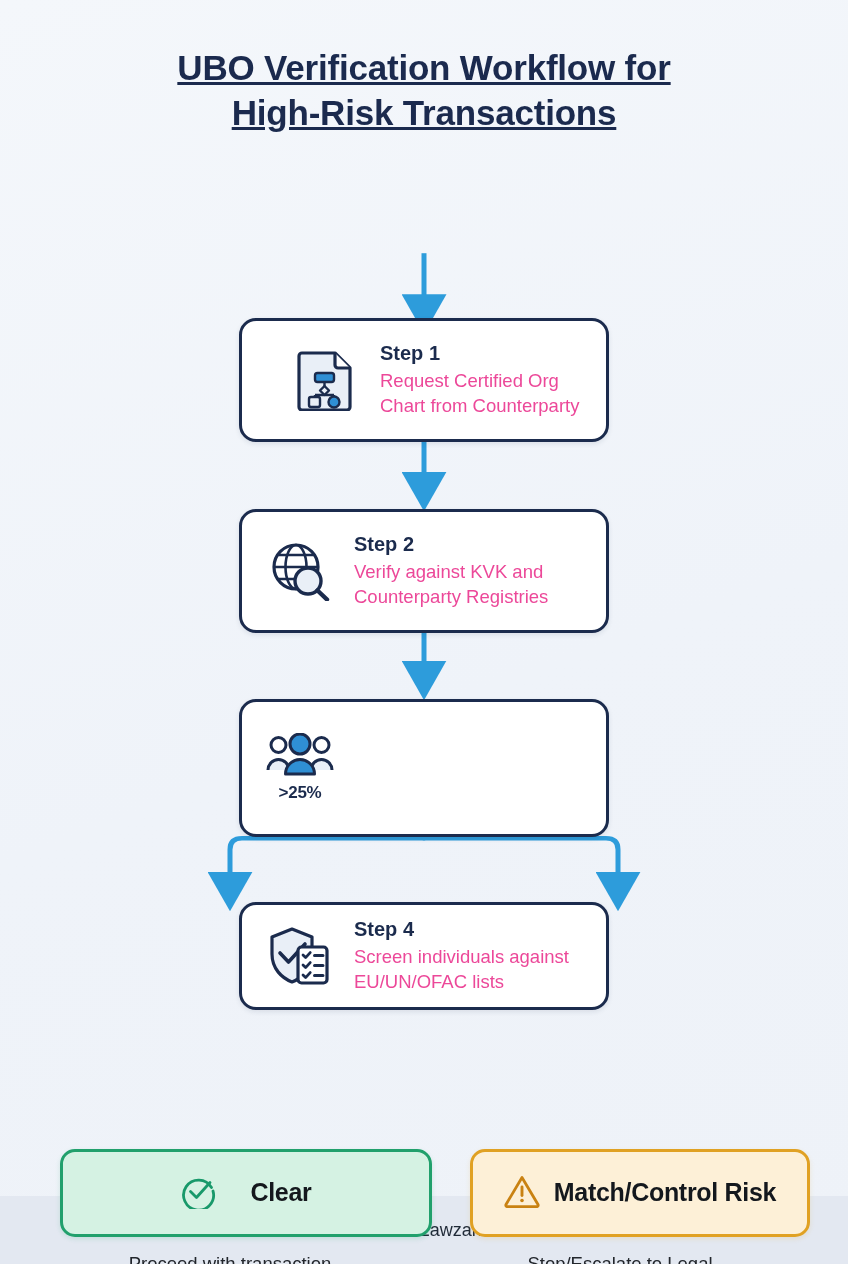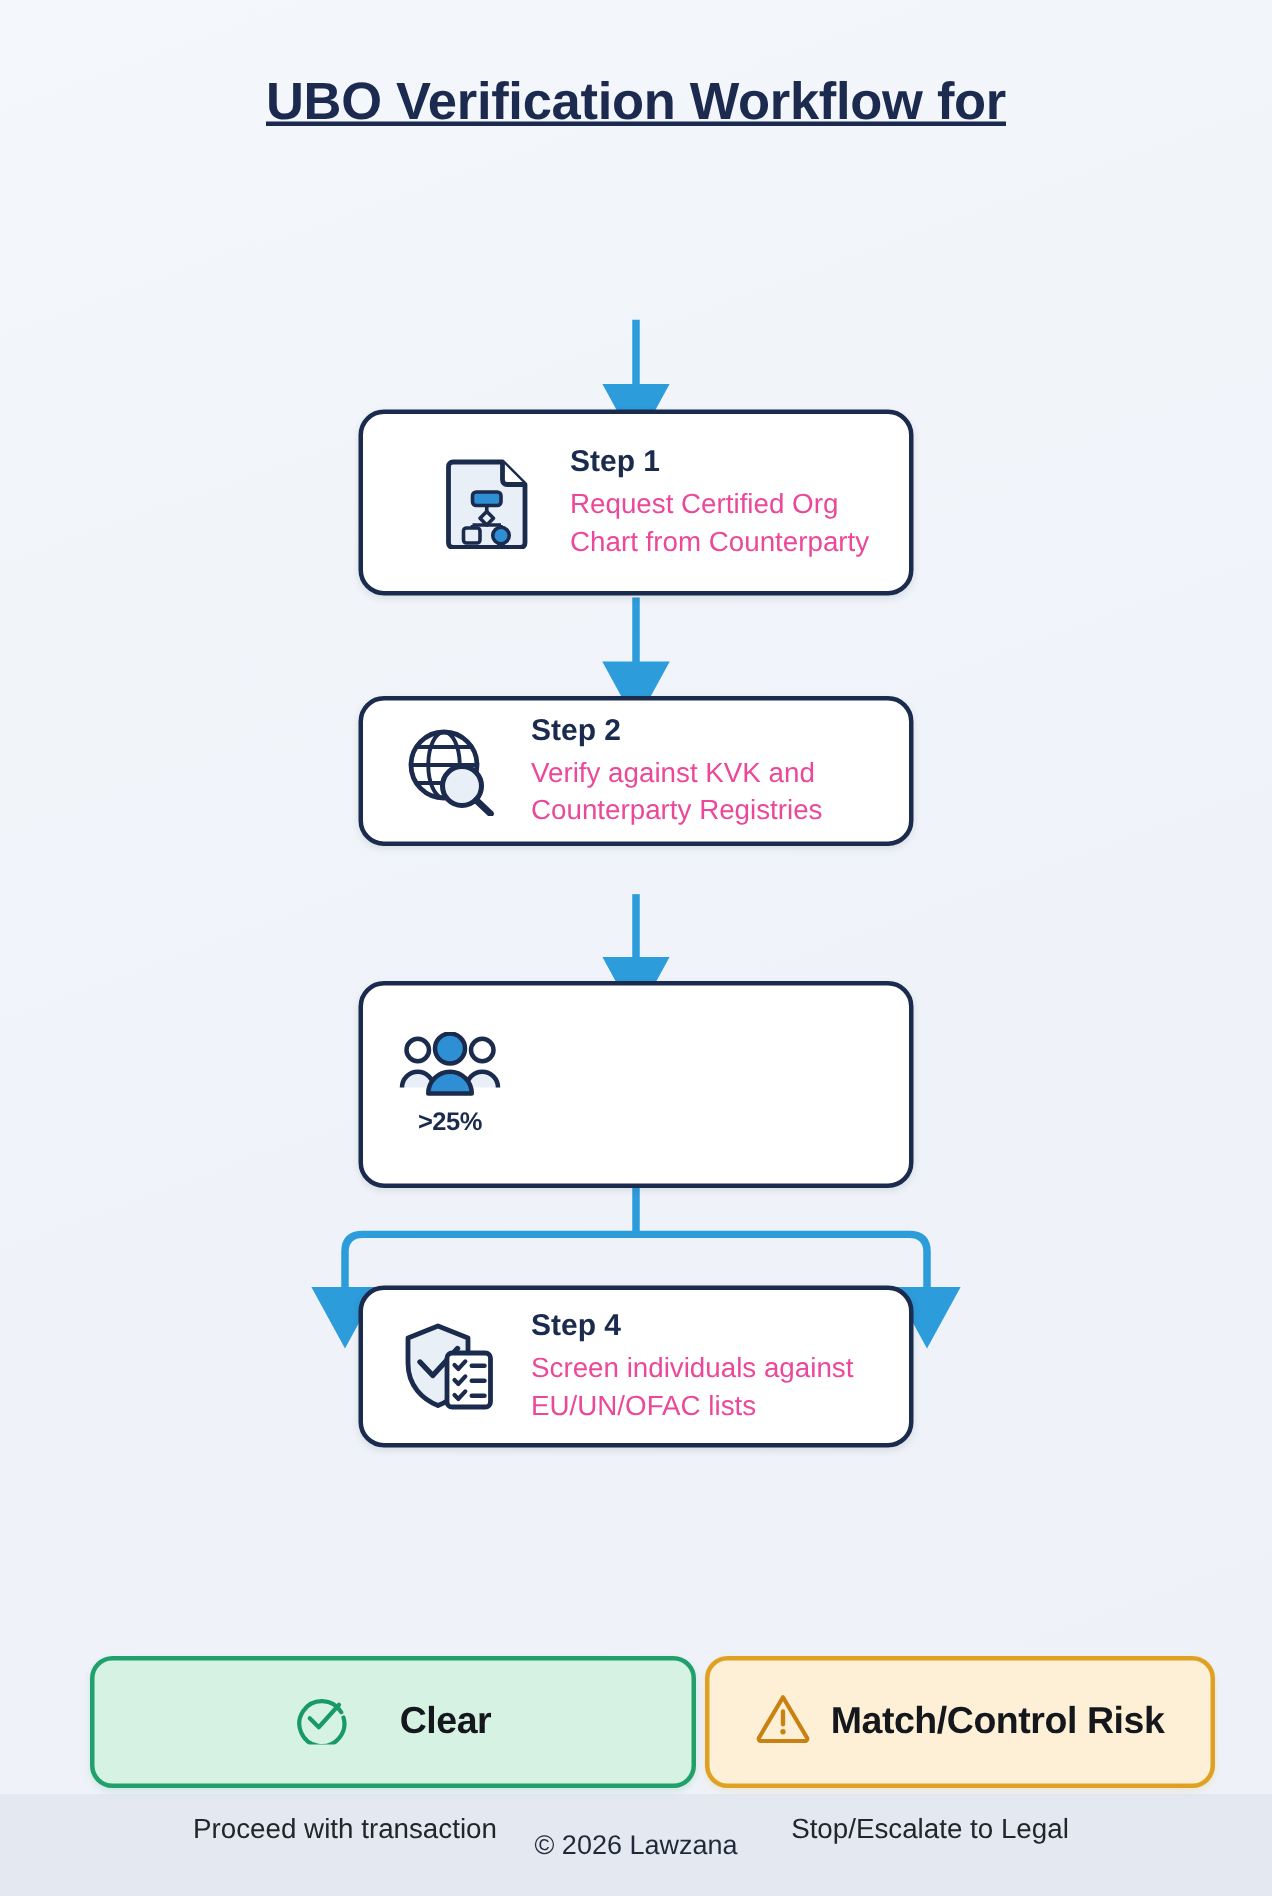--- a/index.html
+++ b/index.html
@@ -53,21 +53,21 @@
     background: #ffffff;
     border: 3px solid #1b2b4d;
     border-radius: 17px;
     box-shadow: 0 2px 5px rgba(25,45,80,0.10);
     display: flex;
     align-items: center;
     padding: 14px 18px 14px 22px;
     gap: 18px;
   }
   .step-card.s1 { top: 182px; height: 124px; padding-left: 48px; }
-  .step-card.s2 { top: 373px; height: 100px; }
+  .step-card.s2 { top: 373px; height: 124px; }
   .step-card.s3 { top: 563px; height: 138px; }
   .step-card.s4 { top: 766px; height: 108px; }
 
   .icon-col {
     flex: 0 0 auto;
     width: 72px;
     display: flex;
     flex-direction: column;
     align-items: center;
     justify-content: center;
@@ -110,21 +110,21 @@
     top: 1013px;
     height: 88px;
     border-radius: 15px;
     display: flex;
     align-items: center;
     justify-content: center;
     gap: 14px;
   }
   .outcome.clear {
     left: 60px;
-    width: 404px;
+    width: 372px;
     background: #d5f2e3;
     border: 3px solid #21a06c;
     box-shadow: 0 2px 5px rgba(33,160,108,0.16);
     gap: 34px;
   }
   .outcome.risk {
     left: 470px;
     width: 340px;
     background: #fdf0d7;
     border: 3px solid #e0a123;
@@ -162,20 +162,21 @@
   }
 </style>
 </head>
 <body>
 
 <div class="page">
 
   <div class="title-wrap">
     <div class="title">
       <span>UBO Verification Workflow for</span><br>
+      <span>High-Risk Transactions</span>
     </div>
   </div>
 
   <div class="flow">
 
     <svg class="connectors" viewBox="0 0 848 1140" preserveAspectRatio="none">
       <defs>
         <marker id="arrowblue" markerWidth="11" markerHeight="9" refX="1.2" refY="4.5" orient="auto" markerUnits="strokeWidth">
           <path d="M0,0 L0,9 L8.5,4.5 z" fill="#2d9cdb"></path>
         </marker>

